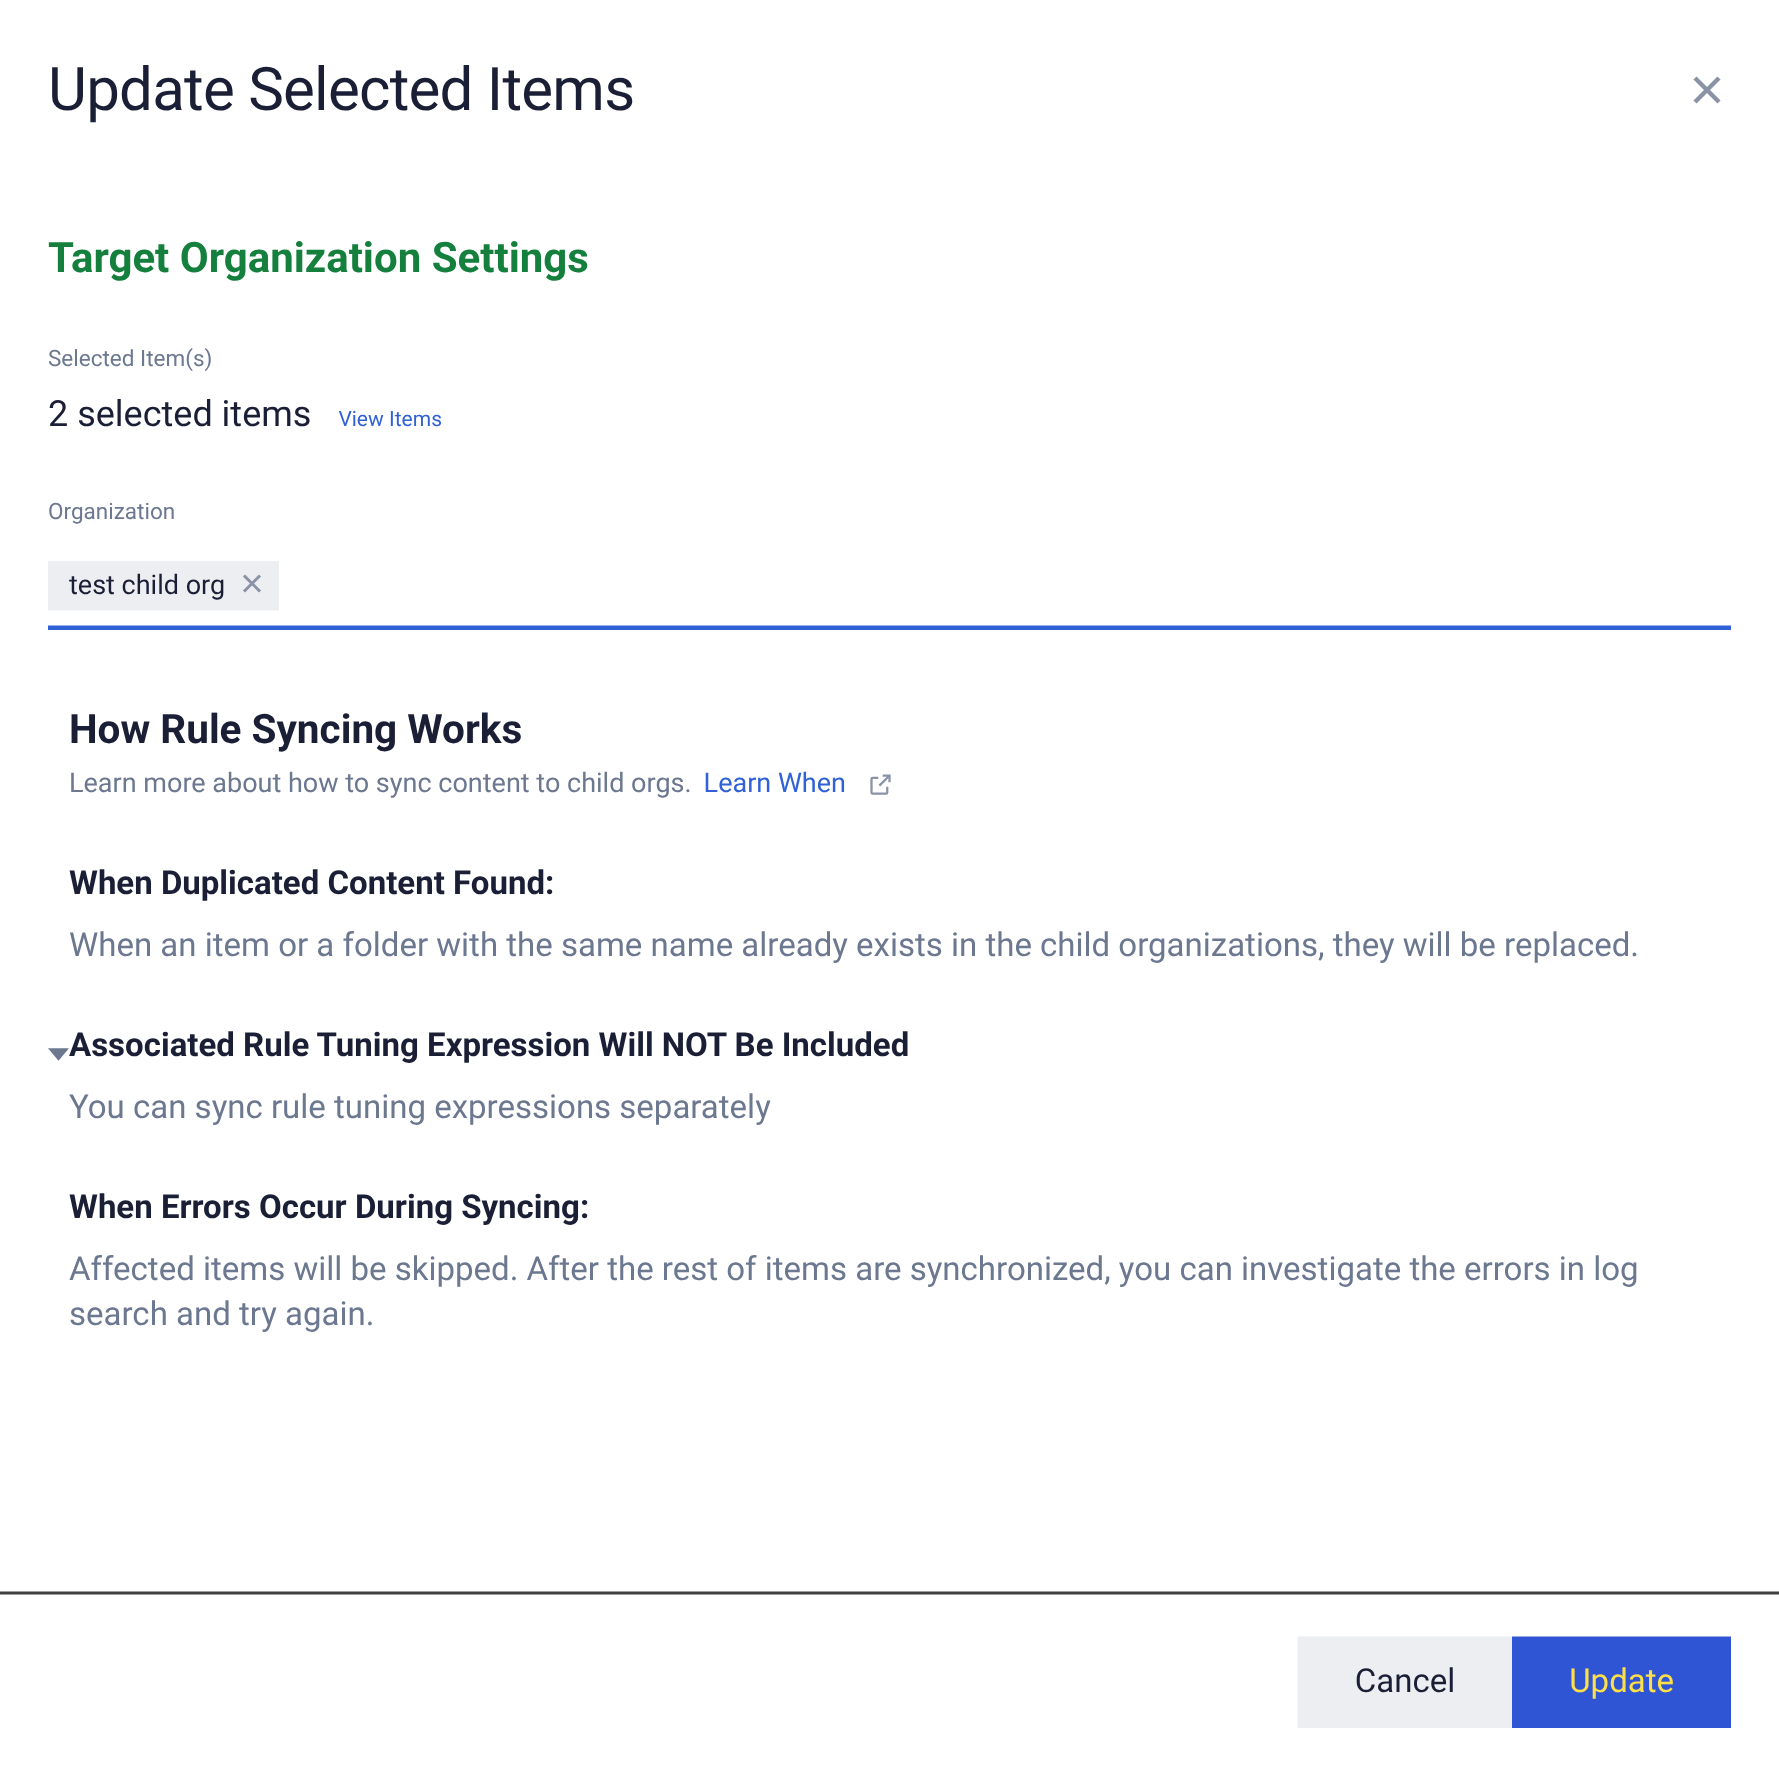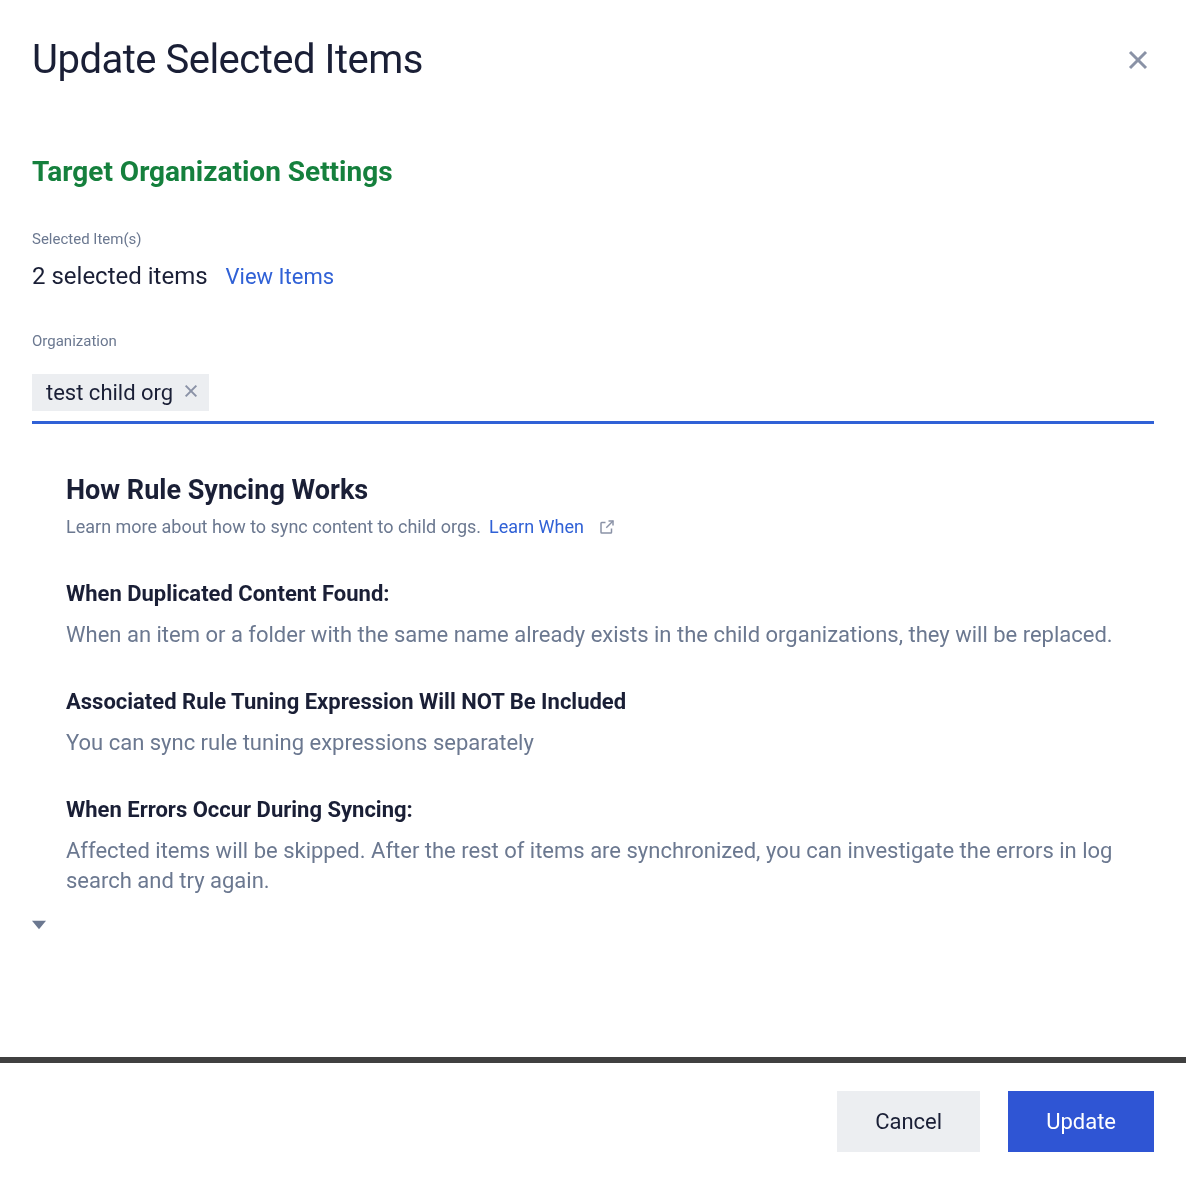--- a/index.html
+++ b/index.html
@@ -63,59 +63,58 @@
       align-items: baseline;
       gap: 18px;
       margin-bottom: 42px;
     }
     .selected-count {
       font-size: 24px;
       color: #1a1f36;
     }
     .link {
       color: #3061d6;
-      font-size: 22px;
+      font-size: 14px;
       text-decoration: none;
       cursor: pointer;
     }
     .destinations-input {
       border-bottom: 3px solid #3061d6;
       padding: 10px 0 10px 0;
       display: flex;
       gap: 8px;
       flex-wrap: wrap;
       margin-bottom: 50px;
     }
     .chip {
       display: inline-flex;
       align-items: center;
       background: #eceef1;
       padding: 6px 10px 6px 14px;
-      font-size: 22px;
+      font-size: 18px;
       color: #1a1f36;
       gap: 10px;
     }
     .chip-remove {
       background: none;
       border: none;
       cursor: pointer;
       color: #8a92a6;
       display: flex;
       align-items: center;
     }
     .chip-remove svg {
       width: 16px;
       height: 16px;
       stroke: #8a92a6;
       stroke-width: 3;
     }
     .collapsible {
       display: flex;
-      gap: 20px;
-      align-items: flex-end;
+      align-items: center;
     }
     .collapse-toggle {
       background: none;
       border: none;
       cursor: pointer;
       padding: 8px 0 0 0;
       color: #6b7890;
     }
     .collapse-toggle svg {
       width: 14px;
@@ -171,41 +170,40 @@
     .info-body {
       font-size: 22px;
       color: #6b7890;
       line-height: 1.4;
     }
     .footer {
       position: absolute;
       bottom: 0;
       left: 0;
       right: 0;
-      border-top: 6px solid #404040;
+      border-top: 2px solid #404040;
       padding: 28px 32px;
       display: flex;
       justify-content: flex-end;
-      gap: 28px;
       background: #fff;
     }
     .btn {
       font-size: 22px;
       padding: 18px 38px;
       border: none;
       cursor: pointer;
       font-family: inherit;
     }
     .btn-secondary {
       background: #eceef1;
       color: #1a1f36;
     }
     .btn-primary {
       background: #2f55d4;
-      color: #ffffff;
+      color: #fde047;
     }
   </style>
 </head>
 <body>
 
 <div class="modal">
   <div class="modal-header">
     <h1 class="modal-title">Update Selected Items</h1>
     <button class="close-btn" aria-label="Close">
       <span>

